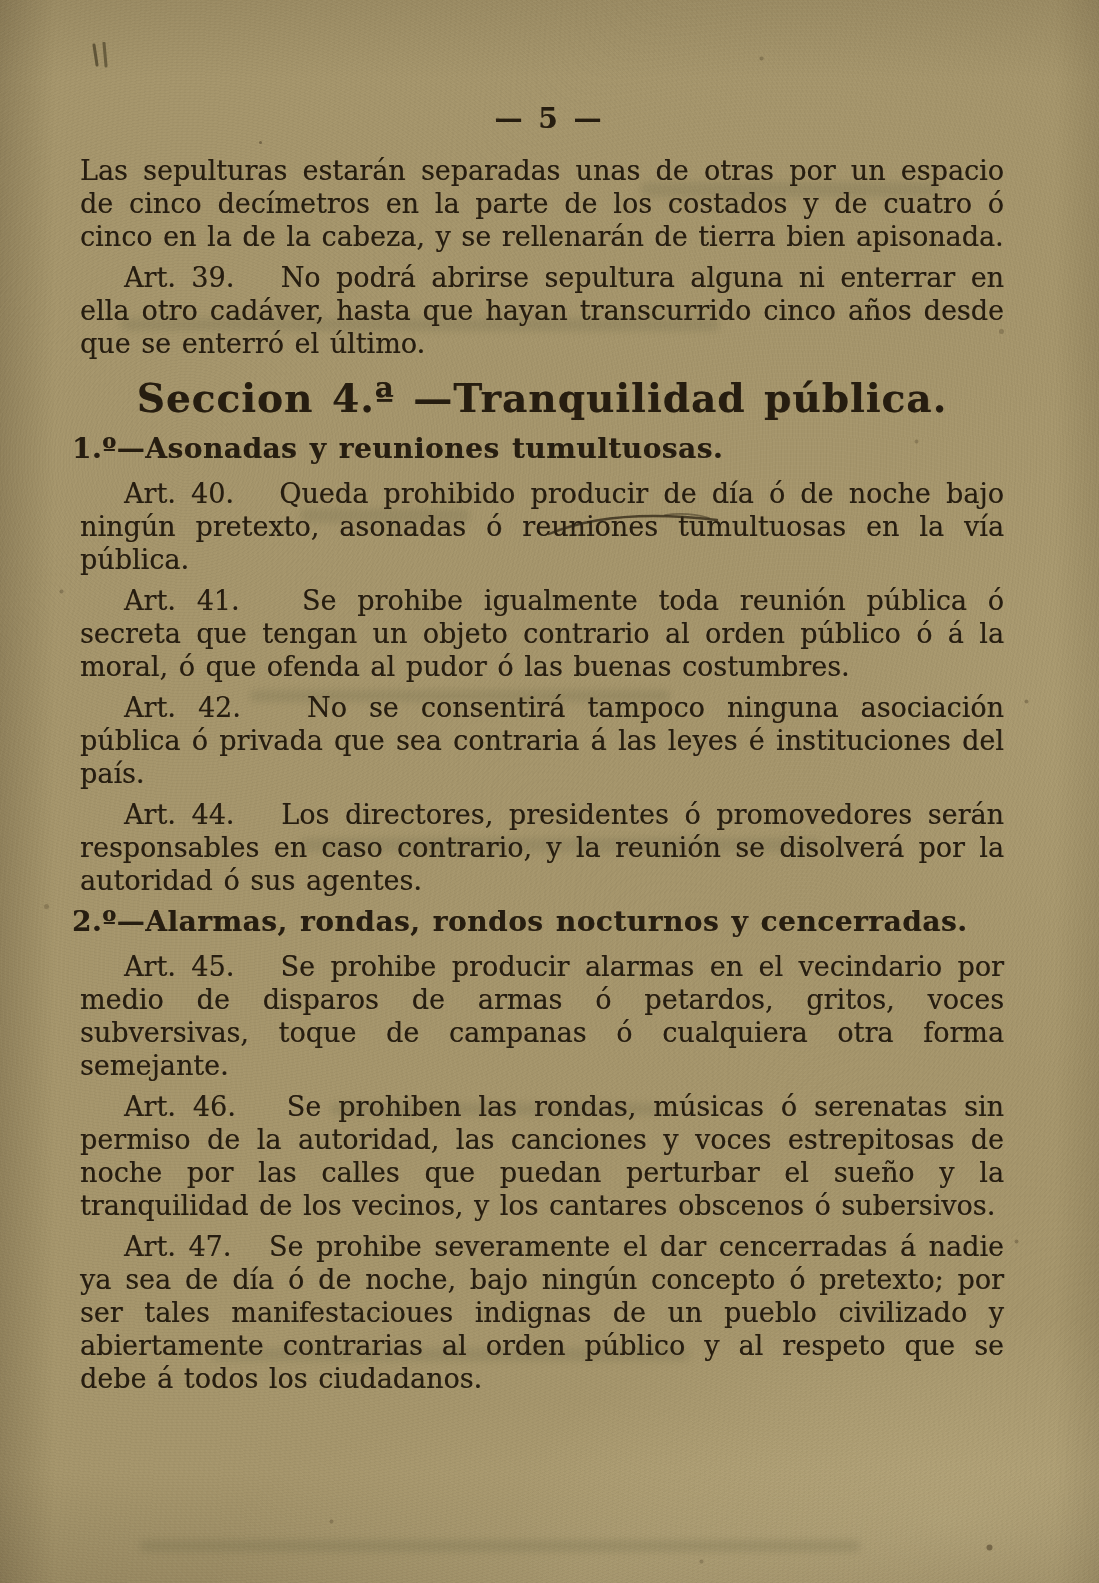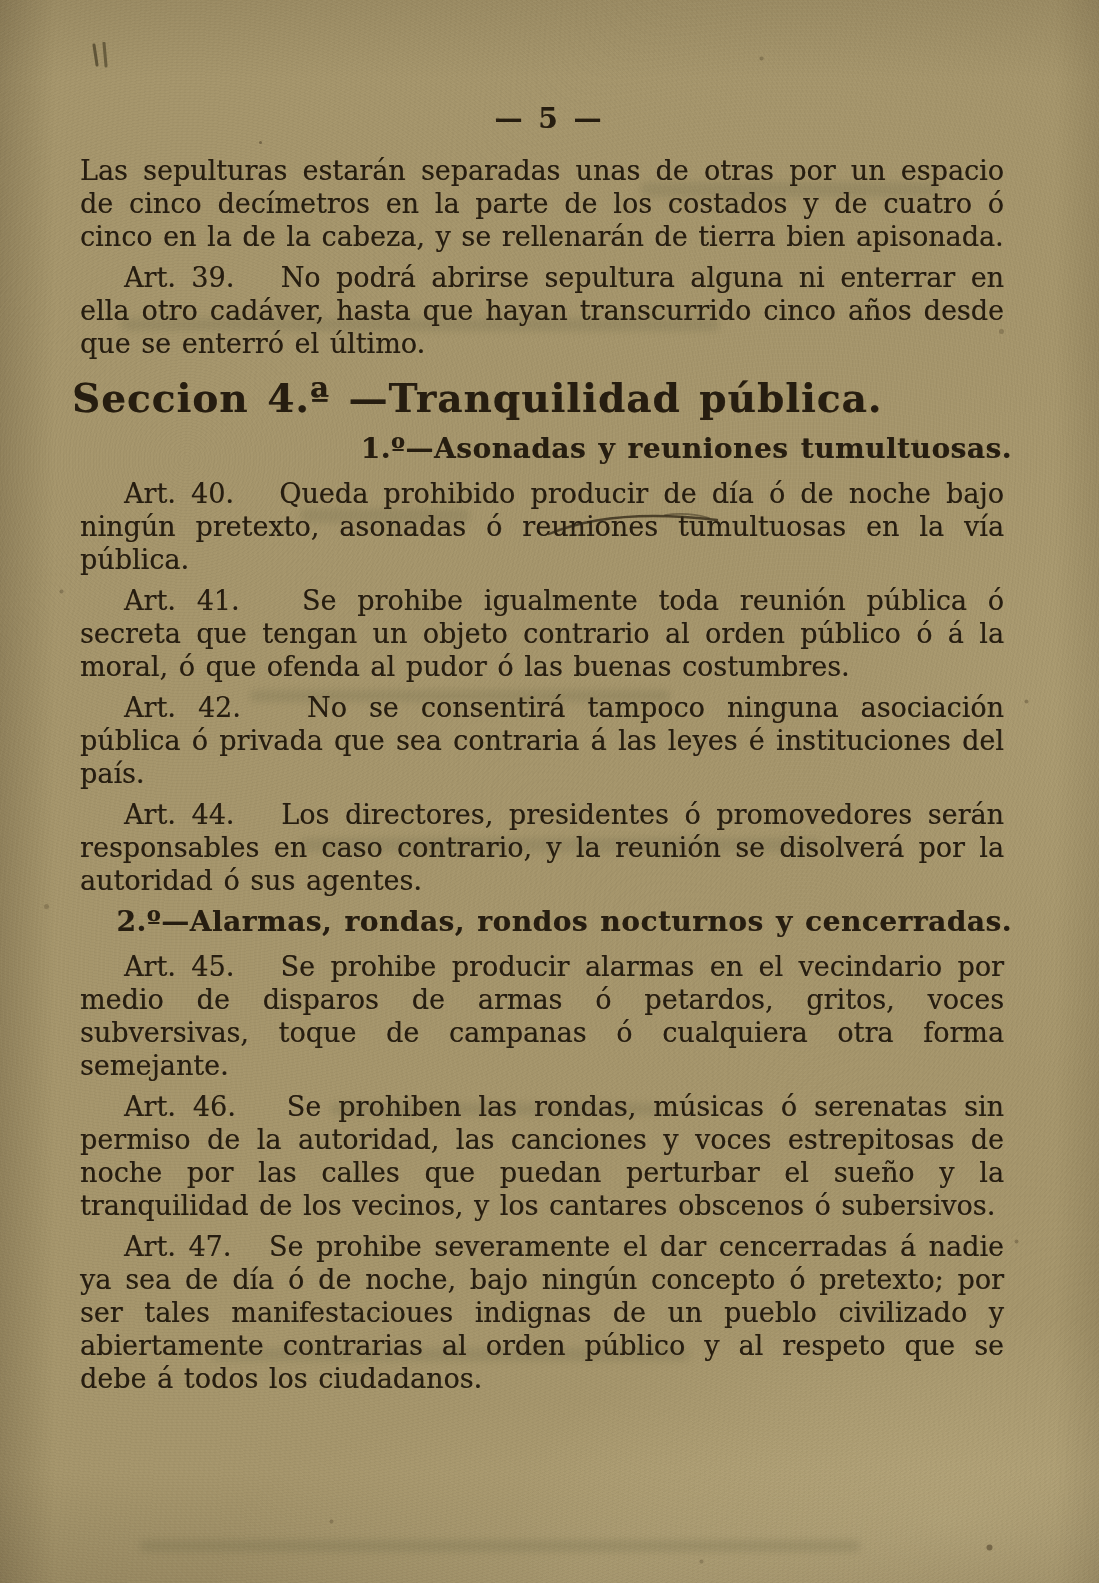--- a/index.html
+++ b/index.html
@@ -42,26 +42,26 @@
   .content p{
     margin:8px;
     font-size:27px;line-height:33px;
     text-align:justify;
     text-shadow:0.3px 0.4px 0.6px rgba(38,26,12,0.55);
     word-spacing:2px;
   }
   .content p.continuation{text-indent:0;}
   .content p.article{text-indent:44px;}
   .content p.section{
-    text-indent:0;font-weight:bold;
+    text-align:center;text-indent:0;font-weight:bold;
     font-size:39px;line-height:46px;
     margin:15px 0 11px;letter-spacing:1px;word-spacing:4px;
   }
   .content p.subsection{
-    text-align:right;text-indent:0;font-weight:bold;
+    text-align:left;text-indent:0;font-weight:bold;
     font-size:28px;line-height:34px;
     margin:7px 0 11px;letter-spacing:0.5px;
   }
   
   .ghost{
     position:absolute;pointer-events:none;
     height:15px;border-radius:8px;
     filter:blur(3px);
     background:rgba(86,90,58,0.17);
   }

